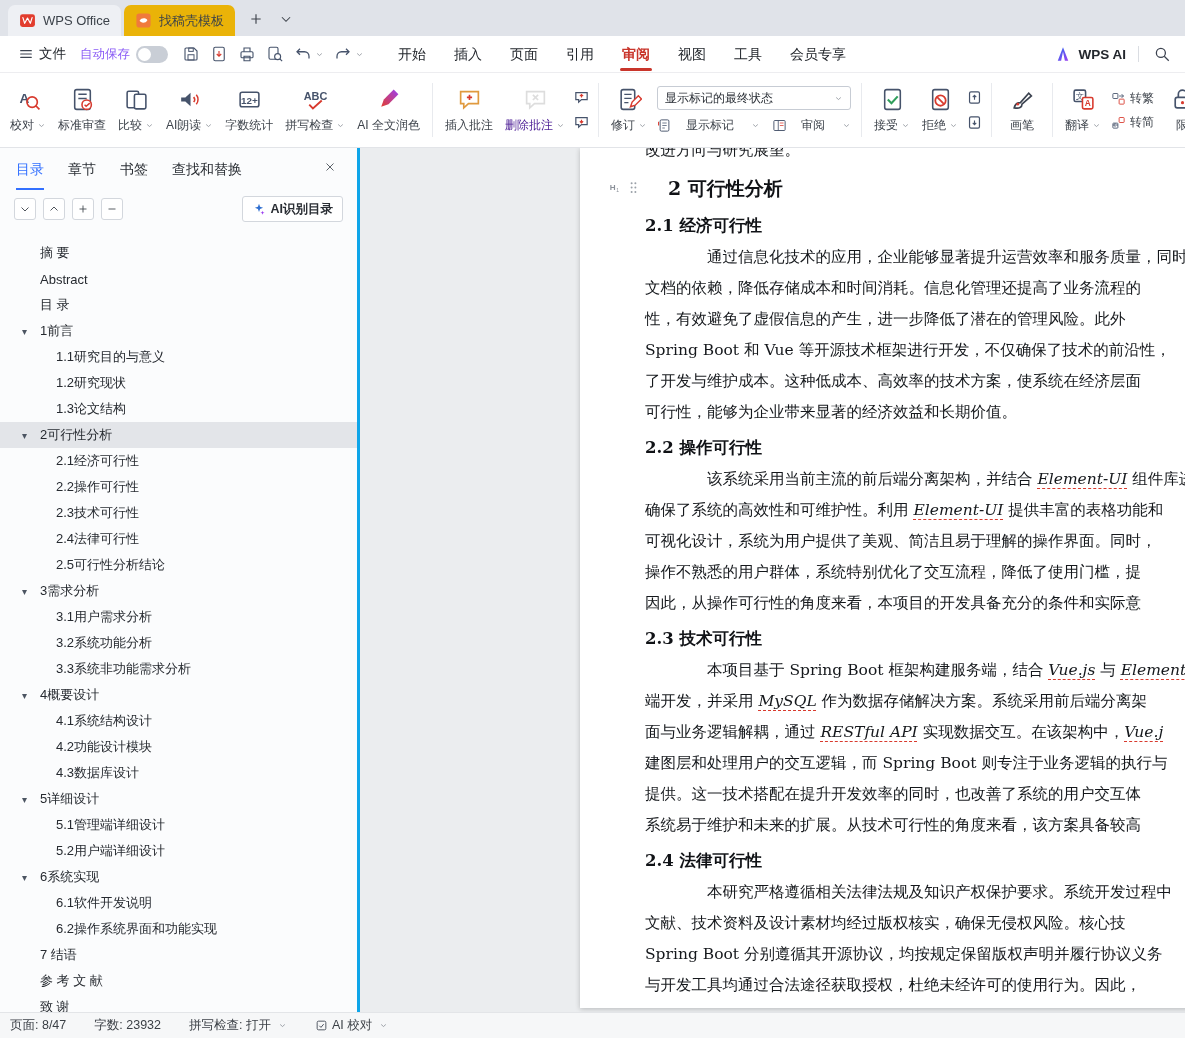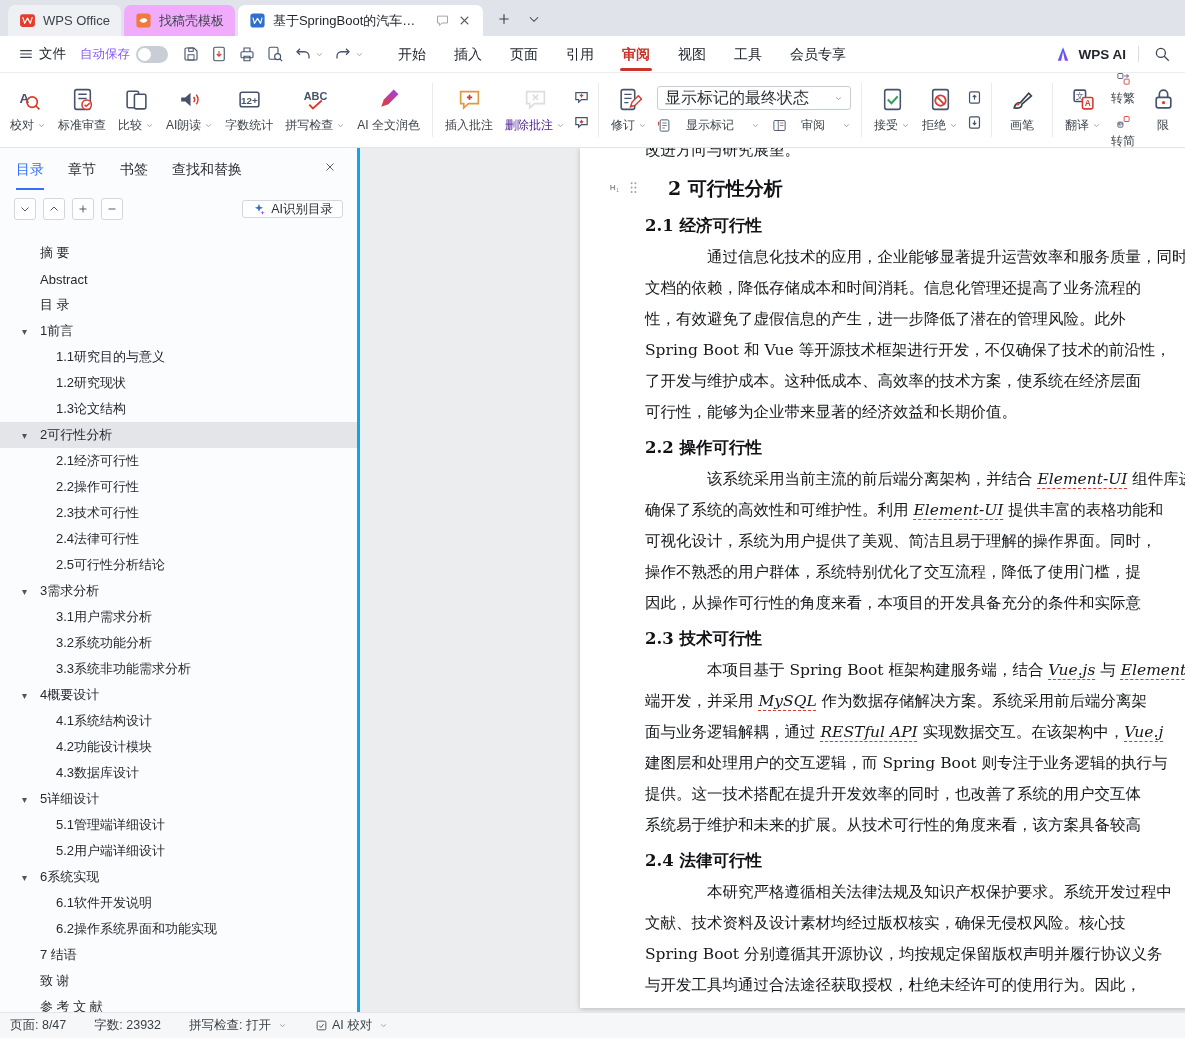--- a/index.html
+++ b/index.html
@@ -5,21 +5,21 @@
   *{margin:0;padding:0;box-sizing:border-box;}
   html,body{width:1185px;height:1038px;overflow:hidden;}
   body{font-family:"Liberation Sans","DejaVu Sans",sans-serif;font-size:13px;color:#333;background:#fff;}
   .app{width:1185px;height:1038px;display:flex;flex-direction:column;position:relative;overflow:hidden;}
 
   
   .tabbar{height:36px;background:#e0e3e9;display:flex;align-items:flex-end;padding-left:8px;flex:none;}
   .wtabs{display:flex;align-items:flex-end;}
   .wtab{height:31px;display:flex;align-items:center;gap:7px;padding:0 11px;border-radius:7px 7px 0 0;font-size:13px;color:#3c424a;margin-right:3px;max-width:245px;margin-top:37px;}
   .wtab:nth-child(1){background:#eef0f4;}
-  .wtab:nth-child(2){background:#f0abfc;}
+  .wtab:nth-child(2){background:#eab308;}
   .wtab.active{background:#fff;color:#1f2329;}
   .tab-ic{width:17px;height:17px;flex:none;}
   .mini-ic{width:15px;height:15px;display:inline-block;flex:none;}
   .wlabel{white-space:nowrap;overflow:hidden;text-overflow:ellipsis;}
   .wclose{width:15px;height:15px;flex:none;}
   .newtab{width:24px;height:24px;margin:0 0 5px 6px;border-radius:4px;flex:none;display:flex;align-items:center;justify-content:center;}
   .ic18{width:18px;height:18px;display:block;}
   .ic16{width:16px;height:16px;display:block;}
   .ic14{width:14px;height:14px;display:block;}
   .ic13{width:13px;height:13px;display:block;}
@@ -45,39 +45,39 @@
   .ribbon{height:75px;background:#fff;border-bottom:1px solid #e2e4e8;display:flex;align-items:center;padding:0 4px;flex:none;overflow:hidden;white-space:nowrap;}
   .rdiv{width:1px;height:54px;background:#e8eaee;margin:0 6px;flex:none;}
   .rbtn{display:flex;flex-direction:column;align-items:center;justify-content:center;gap:5px;min-width:48px;padding:4px 6px;height:66px;border-radius:4px;flex:none;}
   .ric{width:25px;height:25px;display:block;}
   .rlabel{font-size:12px;color:#3d434b;display:flex;align-items:center;white-space:nowrap;}
   .rbtn.disabled .rlabel{color:#4c1d95;text-align:center;}
   .rbtn.disabled .ric{filter:grayscale(1) opacity(.5);}
   .rstack{display:flex;flex-direction:column;gap:8px;margin:0 2px;flex:none;}
   .sbtn{width:17px;height:17px;display:block;}
   .revpanel{display:flex;flex-direction:column;gap:7px;justify-content:center;margin:0 4px;flex:none;}
-  .rev-dd{height:24px;min-width:160px;border:1px solid #c7ccd4;border-radius:3px;display:flex;align-items:center;justify-content:space-between;padding:0 7px;font-size:16px;color:#2c3138;background:#fff;}
+  .rev-dd{height:24px;min-width:160px;border:1px solid #c7ccd4;border-radius:3px;display:flex;align-items:center;justify-content:space-between;padding:0 7px;font-size:12px;color:#2c3138;background:#fff;}
   .rev-rows{display:flex;gap:12px;}
   .rev-row{display:flex;align-items:center;gap:14px;font-size:12px;color:#3d434b;}
   .vpair{display:flex;flex-direction:column;gap:7px;margin:0 4px;flex:none;}
-  .vp-row{display:flex;align-items:center;gap:4px;font-size:12px;color:#3d434b;flex-direction:column;}
+  .vp-row{display:flex;align-items:center;gap:4px;font-size:12px;color:#3d434b;}
 
   
   .content{flex:1;display:flex;overflow:hidden;}
 
   
   .sidebar{width:360px;flex:none;background:#fbfcfd;border-right:3px solid #0ea5e9;display:flex;flex-direction:column;overflow:hidden;}
   .side-tabs{height:42px;display:flex;align-items:center;padding:0 16px;flex:none;}
   .side-tab-list{display:flex;gap:24px;}
   .side-tab{font-size:14px;color:#2a2e34;height:42px;line-height:42px;border-bottom:2px solid transparent;white-space:nowrap;}
   .side-tab.active{color:#3370ff;border-bottom-color:#3370ff;}
   .side-close{margin-left:auto;width:18px;height:18px;}
   .side-controls{height:38px;display:flex;align-items:center;gap:7px;padding:0 14px;flex:none;}
   .sc-btn{width:22px;height:22px;border:1px solid #d3d7dd;border-radius:3px;background:#fff;display:flex;align-items:center;justify-content:center;padding:4px;}
-  .ai-btn{margin-left:auto;height:18px;border:1px solid #d3d7dd;border-radius:3px;background:#fff;display:flex;align-items:center;gap:5px;padding:0 9px;font-size:12.5px;color:#2a2e34;font-family:inherit;}
+  .ai-btn{margin-left:auto;height:26px;border:1px solid #d3d7dd;border-radius:3px;background:#fff;display:flex;align-items:center;gap:5px;padding:0 9px;font-size:12.5px;color:#2a2e34;font-family:inherit;font-weight:bold;}
   .toc-list{flex:1;overflow:hidden;padding-top:12px;}
   .toc-item{height:26px;display:flex;align-items:center;font-size:13px;color:#262a30;padding-left:22px;white-space:nowrap;}
   .toc-item.lvl1{padding-left:38px;}
   .toc-item.selected{background:#e3e5e9;}
   .toc-arrow{width:18px;font-size:10px;color:#4c5562;flex:none;}
 
   
   .docarea{flex:1;position:relative;overflow:hidden;background:#ebedef;}
   .page{position:absolute;left:220px;top:0;width:712px;height:860px;background:#fff;box-shadow:0 1px 5px rgba(0,0,0,.22);padding:0 10px 0 65px;overflow:hidden;}
   .doc-line{font-family:"DejaVu Serif","Liberation Serif",serif;font-size:15.5px;line-height:31px;color:#15181c;white-space:nowrap;}
@@ -112,41 +112,20 @@
         </div>
         <div class="wtab">
           <span class="tab-ic">
             <svg viewBox="0 0 24 24" width="100%" height="100%" style="display:block">
               <rect x="2" y="2" width="20" height="20" rx="4" fill="#f07a3c"></rect>
               <path d="M6.5 12.5c2-4.5 9-4.5 11-1-2 4.5-9 4.5-11 1z" fill="#fff"></path>
             </svg>
           </span>
           <span class="wlabel">找稿壳模板</span>
         </div>
-        <div class="wtab active">
-          <span class="tab-ic">
-            <svg viewBox="0 0 24 24" width="100%" height="100%" style="display:block">
-              <rect x="2" y="2" width="20" height="20" rx="4" fill="#2f6fd0"></rect>
-              <path d="M5.5 8l2.2 8 4.3-7 4.3 7 2.2-8" stroke="#fff" stroke-width="1.6" fill="none" stroke-linejoin="round"></path>
-            </svg>
-          </span>
-          <span class="wlabel">基于SpringBoot的汽车维修</span>
-          <span class="mini-ic">
-            <svg viewBox="0 0 24 24" width="100%" height="100%" style="display:block">
-              <path d="M4 5h16v11h-9l-4 4v-4H4z" fill="none" stroke="#9aa0a8" stroke-width="1.5"></path>
-            </svg>
-          </span>
-          <span class="wclose">
-            <span style="display:block;width:100%;height:100%">
-              <svg viewBox="0 0 24 24" width="100%" height="100%" style="display:block">
-                <path d="M6 6l12 12M18 6L6 18" stroke="#5a6068" stroke-width="1.7"></path>
-              </svg>
-            </span>
-          </span>
-        </div>
       </div>
     <div class="newtab">
         <span class="ic16">
           <svg viewBox="0 0 24 24" width="100%" height="100%" style="display:block">
             <path d="M12 5v14M5 12h14" stroke="#3c424a" stroke-width="1.7"></path>
           </svg>
         </span>
       </div>
     <div class="newtab">
         <span class="ic14">
@@ -720,25 +699,25 @@
           <div class="toc-item lvl1">
             <span class="toc-arrow"></span>
             <span class="toc-label">6.2操作系统界面和功能实现</span>
           </div>
           <div class="toc-item lvl0">
             <span class="toc-arrow"></span>
             <span class="toc-label">7 结语</span>
           </div>
           <div class="toc-item lvl0">
             <span class="toc-arrow"></span>
+            <span class="toc-label">参 考 文 献</span>
+          </div>
+          <div class="toc-item lvl0">
+            <span class="toc-arrow"></span>
             <span class="toc-label">致  谢</span>
-          </div>
-          <div class="toc-item lvl0">
-            <span class="toc-arrow"></span>
-            <span class="toc-label">参 考 文 献</span>
           </div>
         </div>
     </aside>
 
     <div class="docarea">
       <div class="page">
         <div class="doc-line partial">
           <span>改进方向与研究展望。</span>
         </div>
         <div class="h2-row">

